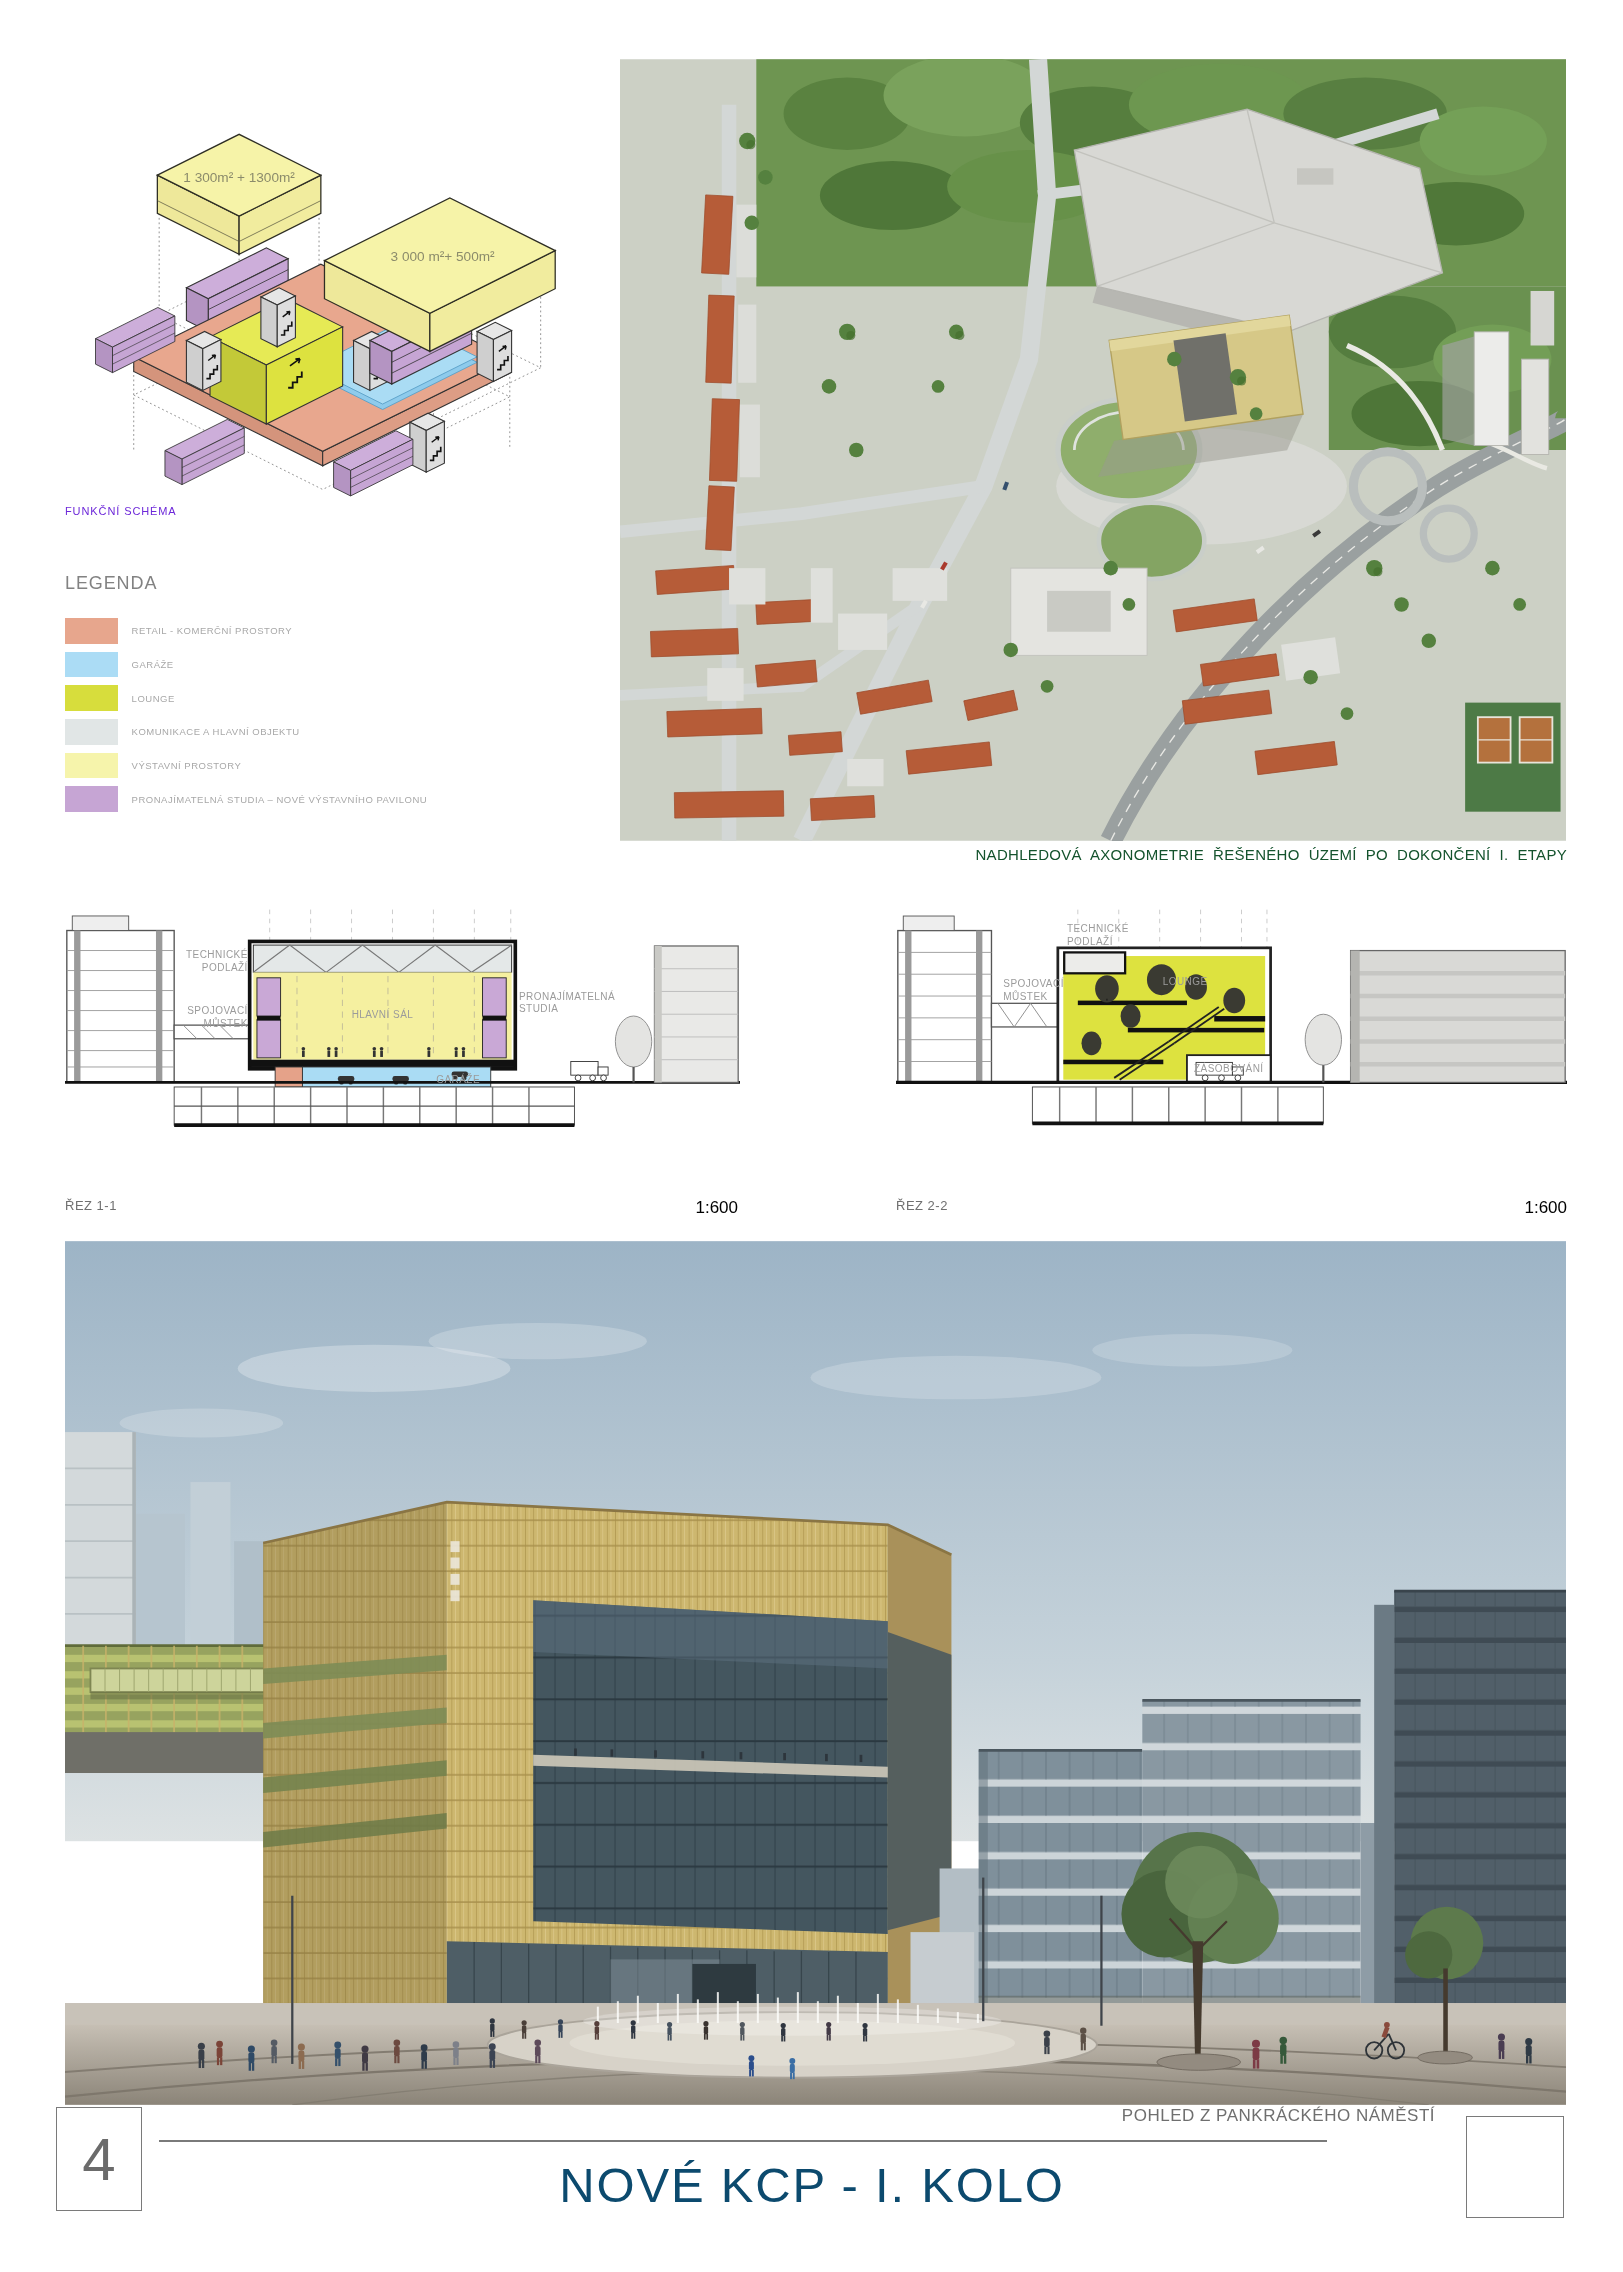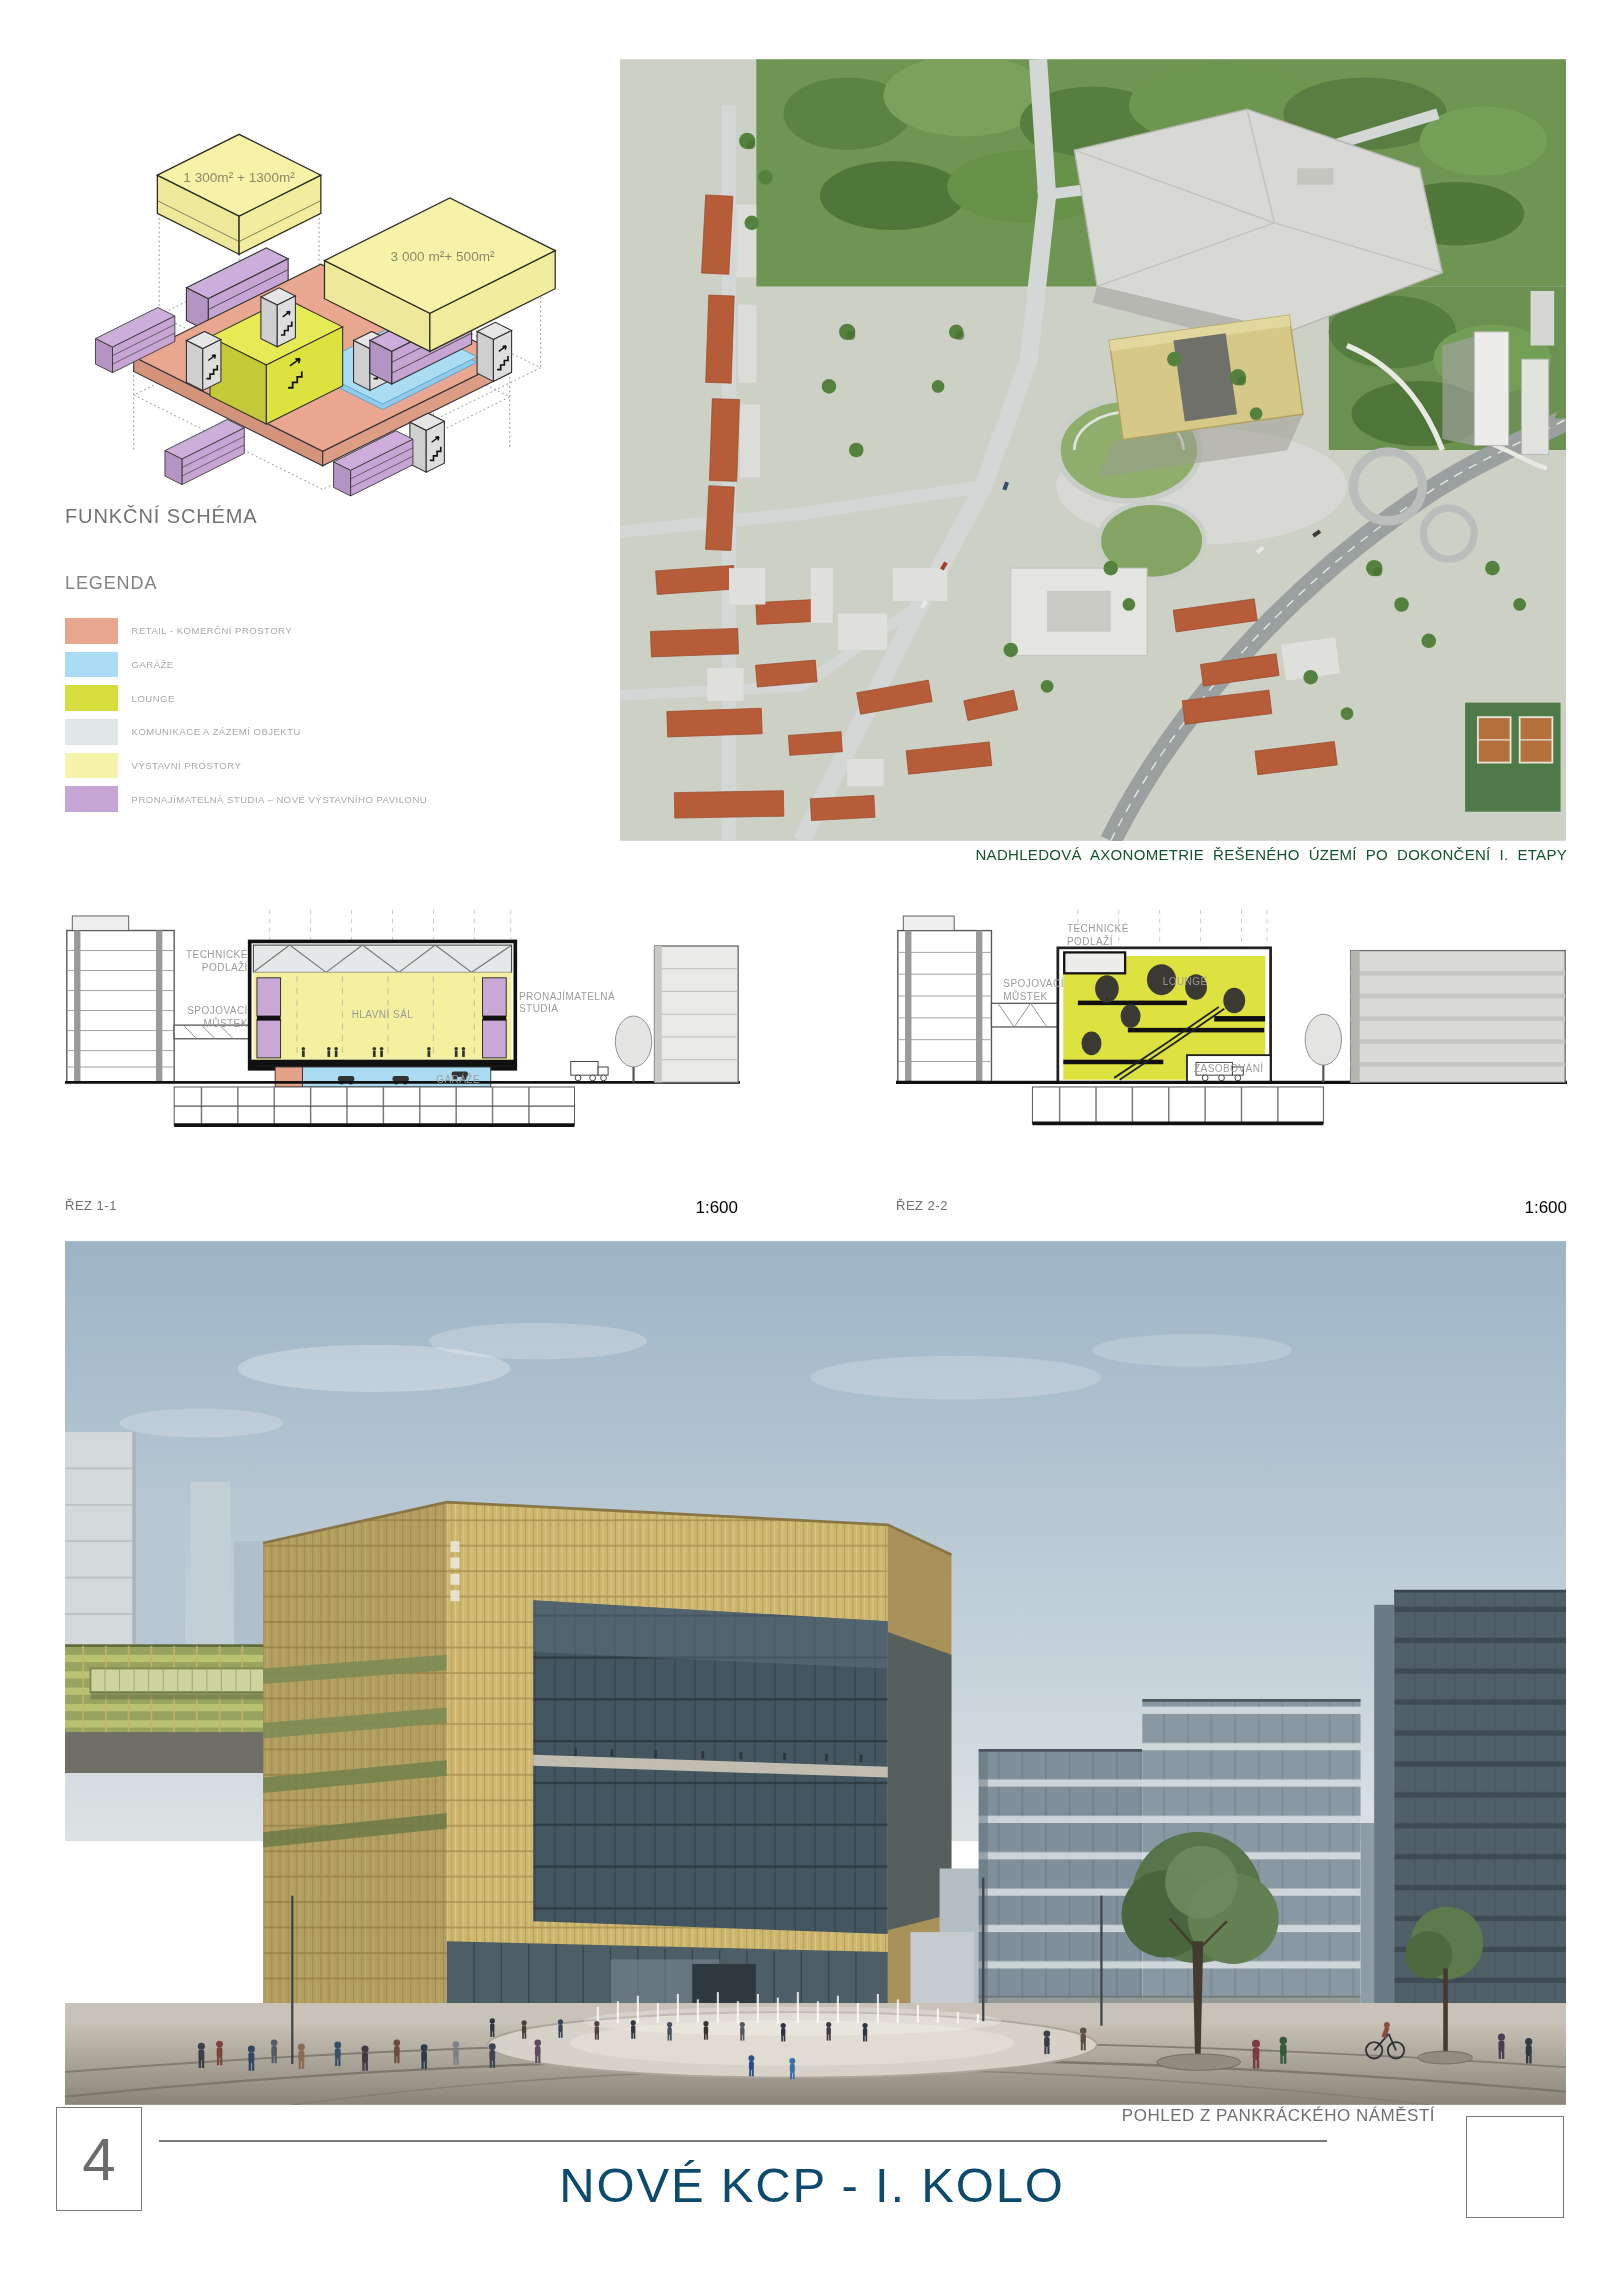--- a/index.html
+++ b/index.html
@@ -1,19 +1,19 @@
 <!DOCTYPE html>
 <html style="font-size:14.5px"><head>
 <meta charset="utf-8">
 <style>
   html,body{margin:0;padding:0;background:#e8e8e8;}
   .board{position:relative;width:1624px;height:2273px;background:#ffffff;overflow:hidden;
          font-family:"Liberation Sans",sans-serif;}
   .abs{position:absolute;}
-  .schema-title{left:65px;top:505px;font-size:20px;color:#737373;letter-spacing:0.9px;}
+  .schema-title{left:65px;top:505px;font-size:11px;color:#6d28d9;letter-spacing:0.9px;}
   .legend-title{left:65px;top:573px;font-size:18px;color:#828282;letter-spacing:0.9px;}
   .legend{left:65px;top:618px;}
   .legend-row{display:flex;align-items:center;height:25.5px;margin-bottom:8.2px;}
   .swatch{width:53px;height:25.5px;margin-right:13.6px;flex:0 0 auto;}
   .legend-label{font-size:9.5px;color:#a8a8a8;letter-spacing:0.5px;white-space:nowrap;}
   .caption{font-size:14.5px;color:#6f6f6f;letter-spacing:0.4px;white-space:nowrap;}
   .sec-name{font-size:13px;color:#6f6f6f;letter-spacing:0.5px;}
   .sec-scale{font-size:17px;color:#000000;}
   .pagebox{left:56px;top:2107px;width:84px;height:102px;border:1.8px solid #7a7a7a;
            display:flex;align-items:center;justify-content:center;}
@@ -125,21 +125,21 @@
     <div class="legend-row">
       <div class="swatch" style="background-color: rgb(171, 220, 245);"></div>
       <div class="legend-label">GARÁŽE</div>
     </div>
     <div class="legend-row">
       <div class="swatch" style="background-color: rgb(215, 221, 60);"></div>
       <div class="legend-label">LOUNGE</div>
     </div>
     <div class="legend-row">
       <div class="swatch" style="background-color: rgb(225, 230, 230);"></div>
-      <div class="legend-label">KOMUNIKACE A ZÁZEMÍ OBJEKTU</div>
+      <div class="legend-label">KOMUNIKACE A HLAVNÍ OBJEKTU</div>
     </div>
     <div class="legend-row">
       <div class="swatch" style="background-color: rgb(246, 244, 171);"></div>
       <div class="legend-label">VÝSTAVNÍ PROSTORY</div>
     </div>
     <div class="legend-row">
       <div class="swatch" style="background-color: rgb(198, 165, 212);"></div>
       <div class="legend-label">PRONAJÍMATELNÁ STUDIA – NOVÉ VÝSTAVNÍHO PAVILONU</div>
     </div>
   </div>

